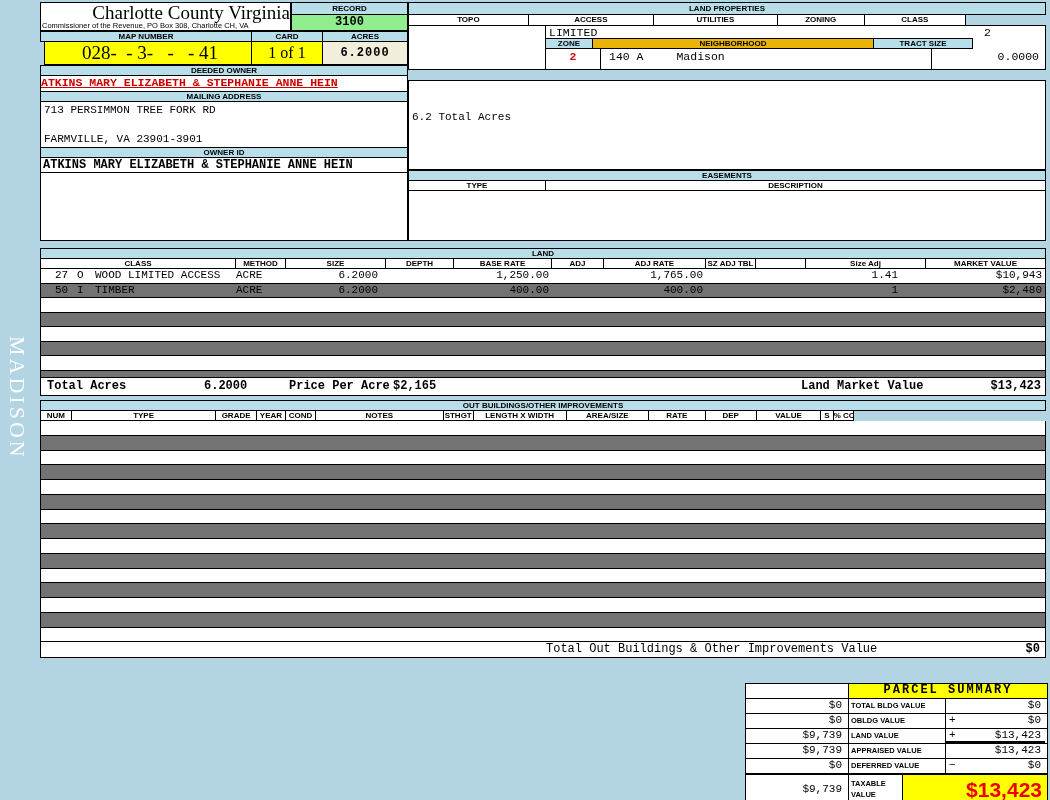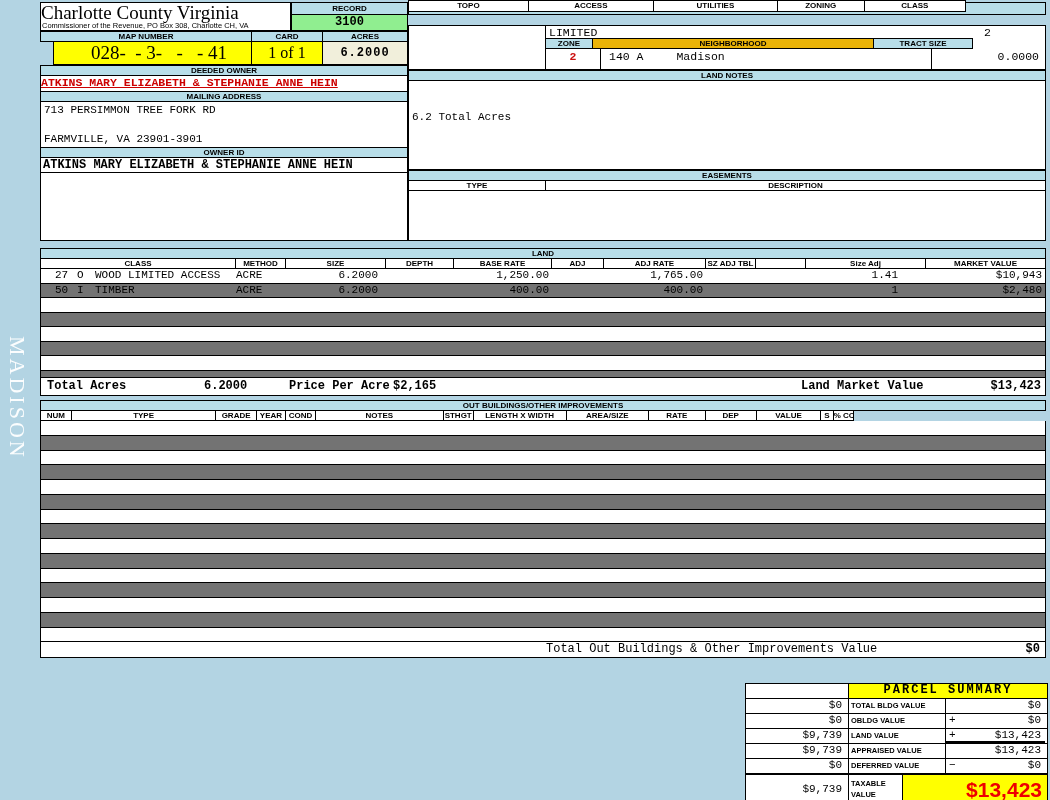--- a/index.html
+++ b/index.html
@@ -34,54 +34,54 @@
           padding:0 4px 0 3px;background:#fff;}
 </style>
 </head>
 <body>
 
 <div class="page">
 
   <div class="district">MADISON</div>
 
   <div class="abs box" style="left:40px;top:2px;width:251px;height:29px;">
-    <div class="serif" style="font-size:19px;line-height:19px;text-align:left;">Charlotte County Virginia</div>
+    <div class="serif" style="font-size:19px;line-height:19px;text-align:right;">Charlotte County Virginia</div>
     <div style="font-size:7.5px;line-height:8px;padding-left:1px;white-space:nowrap;">Commissioner of the Revenue, PO Box 308, Charlotte CH, VA</div>
   </div>
 
   <div class="abs bar" style="left:291px;top:2px;width:117px;height:13px;line-height:12px;">RECORD</div>
   <div class="abs mono" style="left:291px;top:14px;width:117px;height:17px;background:#90ee90;border:1px solid #000;
        font-weight:bold;font-size:12px;line-height:15px;text-align:center;">3100</div>
 
   <div class="abs bar" style="left:40px;top:31px;width:212px;height:11px;line-height:10px;">MAP NUMBER</div>
   <div class="abs bar" style="left:251px;top:31px;width:72px;height:11px;line-height:10px;">CARD</div>
   <div class="abs bar" style="left:322px;top:31px;width:86px;height:11px;line-height:10px;">ACRES</div>
 
-  <div class="abs serif" style="left:53px;top:41px;width:212px;height:24px;background:#ffff00;border:1px solid #000;
+  <div class="abs serif" style="left:44px;top:41px;width:212px;height:24px;background:#ffff00;border:1px solid #000;
        font-size:19px;line-height:22px;text-align:center;white-space:pre;">028-  - 3-   -   - 41</div>
   <div class="abs serif" style="left:251px;top:41px;width:72px;height:24px;background:#ffff00;border:1px solid #000;
        font-size:16px;line-height:22px;text-align:center;">1 of 1</div>
   <div class="abs mono" style="left:322px;top:41px;width:86px;height:24px;background:#f1efdb;border:1px solid #000;
        font-weight:bold;font-size:12px;line-height:22px;text-align:center;letter-spacing:1px;">6.2000</div>
 
   <div class="abs bar" style="left:40px;top:65px;width:368px;height:11px;line-height:10px;">DEEDED OWNER</div>
   <div class="abs box mono" style="left:40px;top:75px;width:368px;height:17px;color:#cc0000;font-weight:bold;
        font-size:11.5px;line-height:14px;white-space:nowrap;text-decoration:underline;">ATKINS MARY ELIZABETH &amp; STEPHANIE ANNE HEIN</div>
   <div class="abs bar" style="left:40px;top:91px;width:368px;height:11px;line-height:10px;">MAILING ADDRESS</div>
   <div class="abs box" style="left:40px;top:101px;width:368px;height:47px;">
     <div class="mono" style="font-size:11px;padding:2px 0 0 3px;">713 PERSIMMON TREE FORK RD</div>
     <div class="mono" style="font-size:11px;position:absolute;left:3px;bottom:2px;">FARMVILLE, VA 23901-3901</div>
   </div>
   <div class="abs bar" style="left:40px;top:147px;width:368px;height:11px;line-height:10px;">OWNER ID</div>
   <div class="abs box mono" style="left:40px;top:157px;width:368px;height:16px;font-weight:bold;font-size:12px;
        line-height:14px;white-space:nowrap;padding-left:2px;">ATKINS MARY ELIZABETH &amp; STEPHANIE ANNE HEIN</div>
   <div class="abs box" style="left:40px;top:172px;width:368px;height:69px;"></div>
 
   <div class="abs bar" style="left:408px;top:2px;width:638px;height:13px;line-height:12px;">LAND PROPERTIES</div>
-  <div class="abs hrow" style="left:408px;top:0;width:558px;height:12px;">
+  <div class="abs hrow" style="left:408px;top:14px;width:558px;height:12px;">
     <div class="hcell" style="width:137px;line-height:10px;">TOPO</div>
     <div class="hcell" style="width:143px;line-height:10px;">ACCESS</div>
     <div class="hcell" style="width:142px;line-height:10px;">UTILITIES</div>
     <div class="hcell" style="width:99px;line-height:10px;">ZONING</div>
     <div class="hcell" style="width:115px;line-height:10px;">CLASS</div>
   </div>
   <div class="abs box" style="left:408px;top:25px;width:638px;height:45px;">
     <div class="abs" style="left:136px;top:0;bottom:0;border-left:1px solid #000;"></div>
     <div class="abs mono" style="left:140px;top:0;font-size:11.5px;">LIMITED</div>
     <div class="abs mono" style="left:521px;top:0;width:115px;text-align:center;font-size:11.5px;">2</div>
@@ -95,21 +95,20 @@
       <div style="box-sizing:border-box;width:56px;border-right:1px solid #000;border-left:1px solid #000;
            text-align:center;color:#cc1111;font-weight:bold;">2</div>
       <div style="box-sizing:border-box;width:330px;padding-left:8px;">
         <span>140 A</span>
         <span style="margin-left:26px;">Madison</span>
       </div>
       <div style="box-sizing:border-box;width:116px;border-left:1px solid #000;text-align:right;padding-right:8px;">0.0000</div>
     </div>
   </div>
 
-  <div class="abs bar" style="left:408px;top:70px;width:638px;height:11px;line-height:10px;">LAND NOTES</div>
   <div class="abs box" style="left:408px;top:80px;width:638px;height:90px;">
     <div class="mono" style="font-size:11px;padding:30px 0 0 3px;">6.2 Total Acres</div>
   </div>
 
   <div class="abs bar" style="left:408px;top:170px;width:638px;height:11px;line-height:10px;">EASEMENTS</div>
   <div class="abs hrow" style="left:408px;top:180px;width:638px;height:11px;">
     <div class="hcell" style="width:137px;line-height:9px;">TYPE</div>
     <div class="hcell" style="width:499px;line-height:9px;">DESCRIPTION</div>
   </div>
   <div class="abs box" style="left:408px;top:190px;width:638px;height:51px;"></div>

